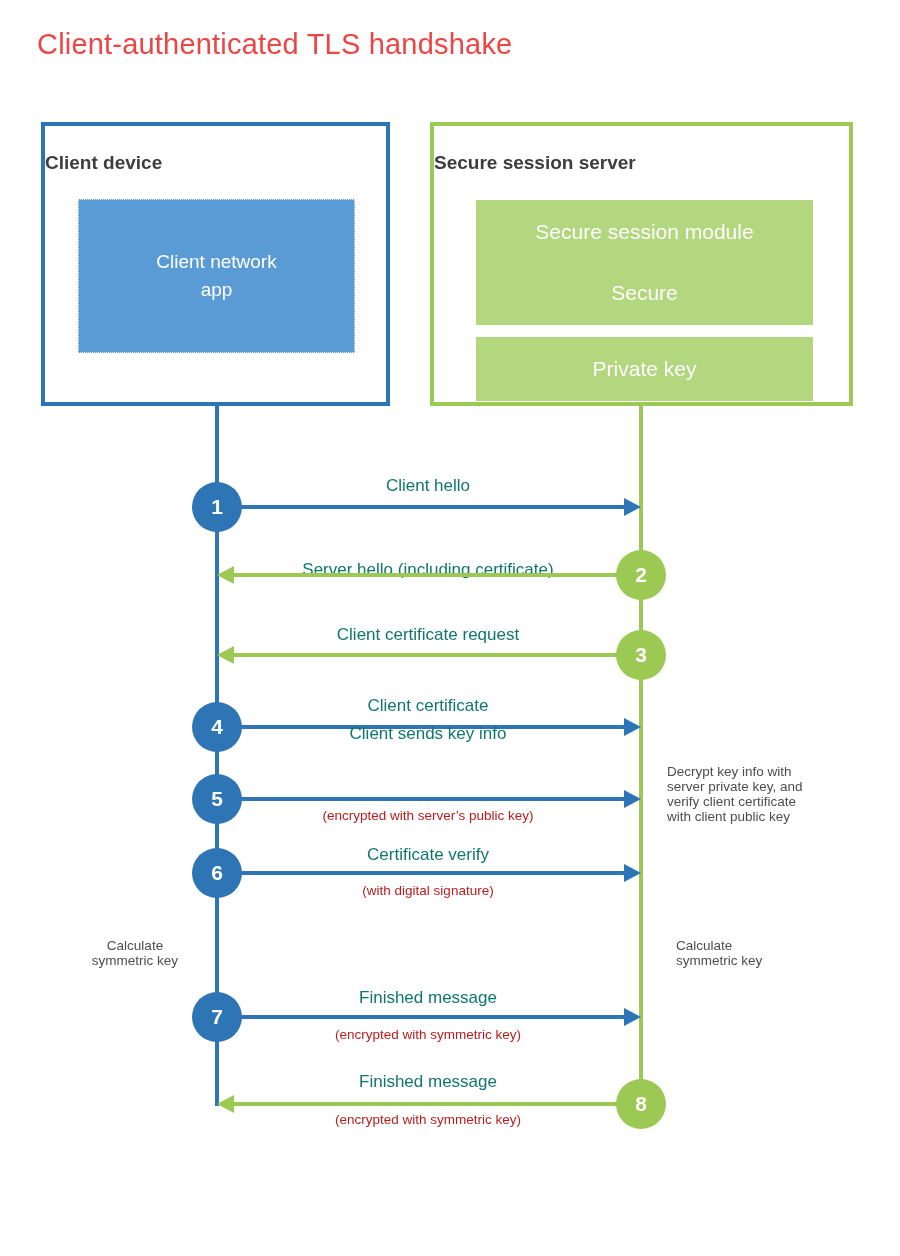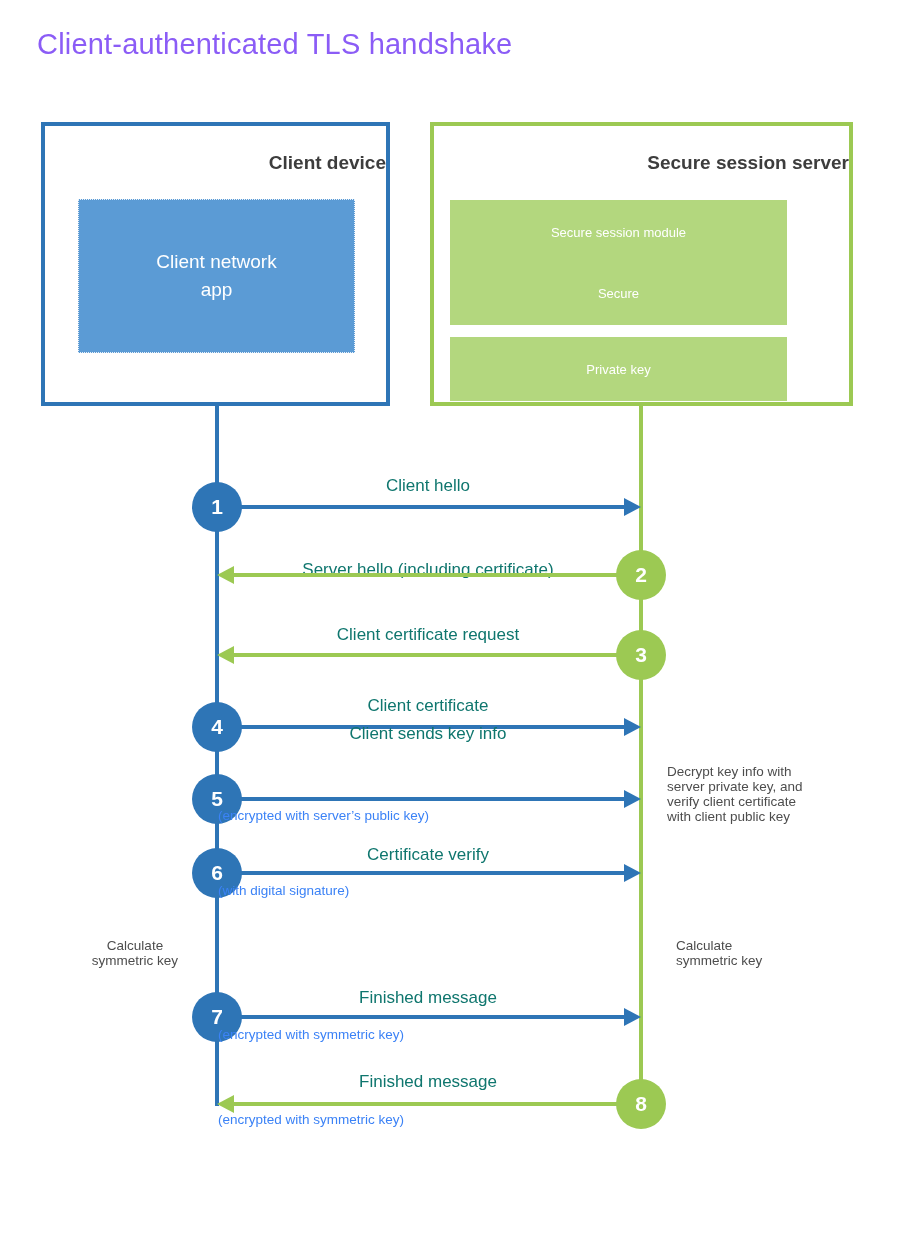--- a/index.html
+++ b/index.html
@@ -1,50 +1,50 @@
 <!DOCTYPE html>
 <html><head>
 <meta charset="utf-8">
 <style>
   html,body{margin:0;padding:0;background:#ffffff;}
   body{font-family:"Liberation Sans","DejaVu Sans",sans-serif;}
   .canvas{position:relative;width:900px;height:1256px;background:#fff;overflow:hidden;}
 
-  .page-title{position:absolute;left:37px;top:28px;margin:0;font-size:29px;font-weight:300;color:#8b5cf6;letter-spacing:.2px;}
+  .page-title{position:absolute;left:37px;top:28px;margin:0;font-size:29px;font-weight:300;color:#ef4444;letter-spacing:.2px;}
 
   
   .actor-box{position:absolute;box-sizing:border-box;background:#fff;}
   .actor-box.client{left:41px;top:122px;width:349px;height:284px;border:4px solid #2e75b6;}
   .actor-box.server{left:430px;top:122px;width:423px;height:284px;border:4px solid #9cc953;}
-  .actor-title{position:absolute;left:0;width:100%;text-align:right;top:26px;font-size:19px;font-weight:bold;color:#3d3d3d;}
+  .actor-title{position:absolute;left:0;width:100%;text-align:left;top:26px;font-size:19px;font-weight:bold;color:#3d3d3d;}
 
   .app-box{position:absolute;left:78px;top:199px;width:277px;height:154px;background:#5b9bd5;border:1px dotted #e8f1fa;box-sizing:border-box;display:flex;align-items:center;justify-content:center;text-align:center;color:#fff;font-size:19px;line-height:28px;white-space:pre-line;}
 
-  .server-bar{position:absolute;left:450px;width:337px;height:64px;background:#b3d77e;color:#fff;font-size:13px;display:flex;align-items:center;justify-content:center;}
+  .server-bar{position:absolute;left:476px;width:337px;height:64px;background:#b3d77e;color:#fff;font-size:21px;display:flex;align-items:center;justify-content:center;}
   .bar-1{top:200px;} .bar-2{top:261px;} .bar-3{top:322px;margin-top:15px;}
 
   
   .vline{position:absolute;width:4px;}
   .vline.blue{left:215px;top:404px;height:702px;background:#2e75b6;}
   .vline.green{left:639px;top:404px;height:700px;background:#9cc953;}
 
   
   .shaft{position:absolute;height:4px;}
   .shaft.blue{background:#2e75b6;left:217px;width:407px;}
   .shaft.green{background:#9cc953;left:234px;width:407px;}
   .head{position:absolute;width:0;height:0;border-top:9px solid transparent;border-bottom:9px solid transparent;}
   .head.right{left:624px;border-left:17px solid #2e75b6;}
   .head.left{left:217px;border-right:17px solid #9cc953;}
 
   .circle{position:absolute;width:50px;height:50px;border-radius:50%;color:#fff;font-weight:bold;font-size:21px;display:flex;align-items:center;justify-content:center;}
   .circle.blue{background:#2e75b6;left:192px;}
   .circle.green{background:#9cc953;left:616px;}
 
   .msg-label{position:absolute;left:218px;width:420px;text-align:center;font-size:17px;color:#0f766e;}
-  .msg-sub{position:absolute;left:218px;width:420px;font-size:13.5px;color:#3b82f6;}
+  .msg-sub{position:absolute;left:218px;width:420px;text-align:center;font-size:13.5px;color:#b91c1c;}
 
   .note{position:absolute;font-size:13.5px;color:#4d4d4d;line-height:15px;white-space:pre-line;}
   .note.decrypt{left:667px;top:764px;width:170px;text-align:left;}
   .note.calc-left{left:80px;top:938px;width:110px;text-align:center;}
   .note.calc-right{left:676px;top:938px;width:120px;text-align:left;}
 </style>
 </head>
 <body>
 
 <div class="canvas">

